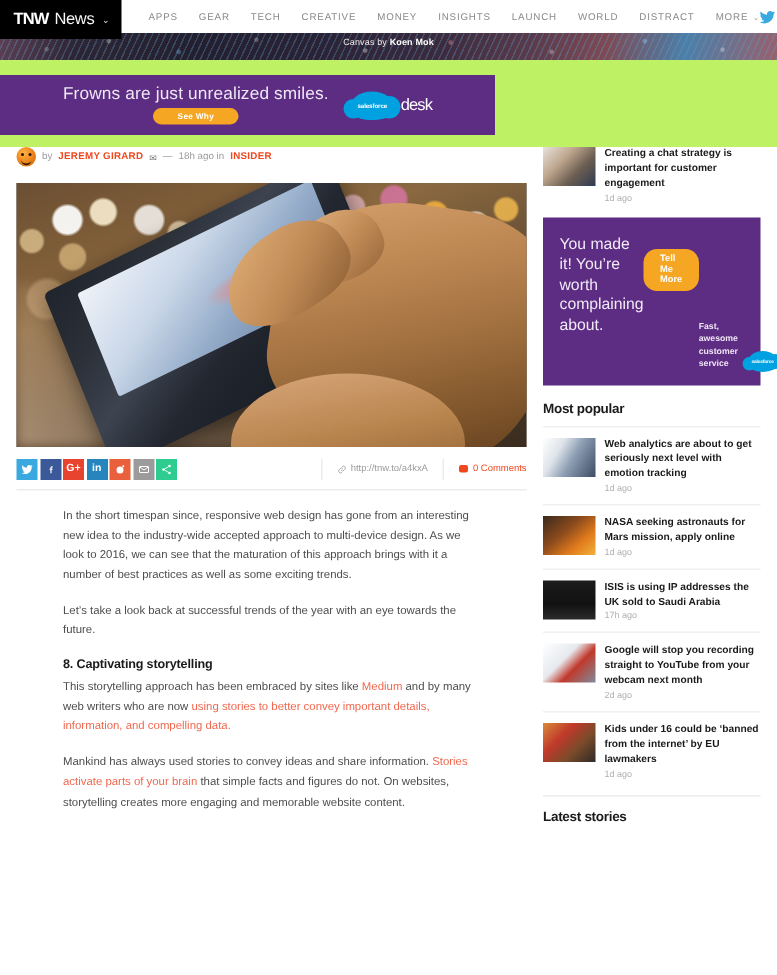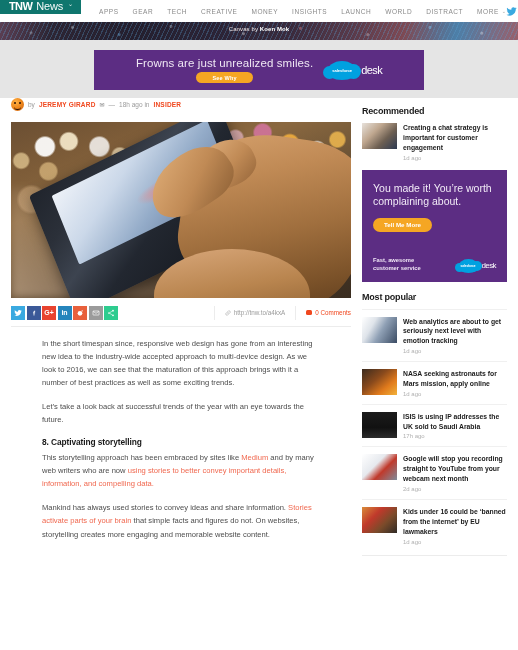--- a/index.html
+++ b/index.html
@@ -11,22 +11,22 @@
     font-size:8px;
     -webkit-font-smoothing:antialiased;
   }
 
   
   .topnav {
     position:relative; height:22px; display:flex; align-items:stretch;
     background:#fff; z-index:30;
   }
   .brand {
-    background:#0f766e; color:#fff; display:flex; 
-    padding:0 8px 0 9px; gap:4px; height:14px; flex:0 0 auto;
+    background:#000000; color:#fff; display:flex; align-items:center;
+    padding:0 8px 0 9px; gap:4px; height:26px; flex:0 0 auto;
   }
   .brand-logo { font-weight:bold; font-size:11px; letter-spacing:-0.6px; }
   .brand-word { font-size:11px; font-weight:400; letter-spacing:-0.2px; opacity:.97; }
   .brand-caret { font-size:6px; opacity:.9; margin-left:1px; }
   .navlinks { display:flex; align-items:center; gap:0; padding-left:11px; flex:1 1 auto; }
   .navlinks a {
     color:#8a8a8a; text-decoration:none; font-size:6.5px; letter-spacing:.55px;
     padding:0 7px; white-space:nowrap; font-weight:500;
   }
   .navcaret { font-size:5px; color:#9a9a9a; margin-left:-4px; }
@@ -50,21 +50,21 @@
       linear-gradient(100deg,#5c3f53 0%,#2d2533 10%,#241f2e 26%,#2b2335 42%,#3a2a3c 56%,#593a4a 68%,#7e4a54 78%,#4c7fa8 88%,#9a5f6a 100%);
   }
   .herocredit {
     position:absolute; left:0; right:0; top:4px; text-align:center;
     color:#efe6e6; font-size:6px; letter-spacing:.1px;
   }
   .herocredit b { color:#fff; font-weight:bold; }
 
   
   .page { background:#fff; }
-  .topad-wrap { padding:10px 0 8px; display:flex; justify-content:center; background:#e5e5e5; }
+  .topad-wrap { padding:10px 0 8px; display:flex; background:#bef264; }
   .topad {
     width:330px; height:40px; background:#5c2d83; display:flex; align-items:center;
     justify-content:center; gap:14px; position:relative; overflow:hidden;
   }
   .topad-copy { display:flex; flex-direction:column; align-items:center; gap:3px; }
   .topad-head { color:#efe7f3; font-size:11.5px; font-weight:300; letter-spacing:.1px; }
   .topad-btn {
     background:#f5a623; color:#fff; font-size:5.5px; font-weight:bold;
     border-radius:9px; padding:2.5px 16px; letter-spacing:.2px;
   }
@@ -227,21 +227,21 @@
     padding:8px 0 7px;
   }
   .rec-item { display:flex; gap:6px; padding:0 0 9px; }
   .rec-thumb { width:35px; height:26px; flex:0 0 35px; overflow:hidden; background:#ccc; }
   .rec-txt { flex:1 1 auto; }
   .rec-title { font-size:6.8px; line-height:1.45; color:#1a1a1a; font-weight:bold; }
   .rec-time { font-size:6px; color:#b0b0b0; margin-top:2px; }
 
   .sidead {
     width:145px; height:112px; background:#5c2d83; padding:12px 11px 9px;
-    display:flex; flex-direction:column; margin-bottom:2px;
+    display:flex; flex-direction:row; margin-bottom:2px;
   }
   .sidead-head { color:#f1eaf6; font-size:10.5px; line-height:1.3; font-weight:300; }
   .sidead-btn {
     align-self:flex-start; background:#f5a623; color:#fff; font-size:6.2px; font-weight:bold;
     border-radius:9px; padding:3.5px 11px; margin-top:9px;
   }
   .sidead-foot { display:flex; align-items:flex-end; gap:6px; margin-top:auto; }
   .sidead-foot .cap { color:#efe4f5; font-size:5.8px; line-height:1.45; font-weight:bold; }
   .sidead-lockup { margin-left:auto; display:flex; align-items:center; gap:3px; }
   .sf-cloud.sm { width:21px; height:14px; }
@@ -413,21 +413,20 @@
           <p>
             <span>Mankind has always used stories to convey ideas and share information. </span><a href="#">Stories activate parts of your brain</a><span> that simple facts and figures do not. On websites, storytelling creates more engaging and memorable website content.</span>
           </p>
 
         </div>
       </div>
     </div>
 
     <div class="side-col">
 
-      <div class="side-h">Recommended</div>
       <div class="rec-item">
         <div class="rec-thumb th1"></div>
         <div class="rec-txt">
           <div class="rec-title">Creating a chat strategy is important for customer engagement</div>
           <div class="rec-time">1d ago</div>
         </div>
       </div>
 
       <div class="sidead">
         <div class="sidead-head">You made it! You’re worth complaining about.</div>
@@ -478,17 +477,18 @@
       </div>
       <div class="mp-item">
         <div class="mp-thumb th6"></div>
         <div>
           <div class="mp-title">Kids under 16 could be ‘banned from the internet’ by EU lawmakers</div>
           <div class="mp-time">1d ago</div>
         </div>
       </div>
 
       <div class="side-divider"></div>
+      <div class="side-h">Latest stories</div>
       <div class="side-scrollpad"></div>
     </div>
 
   </div>
 </div>
 
 </body></html>

